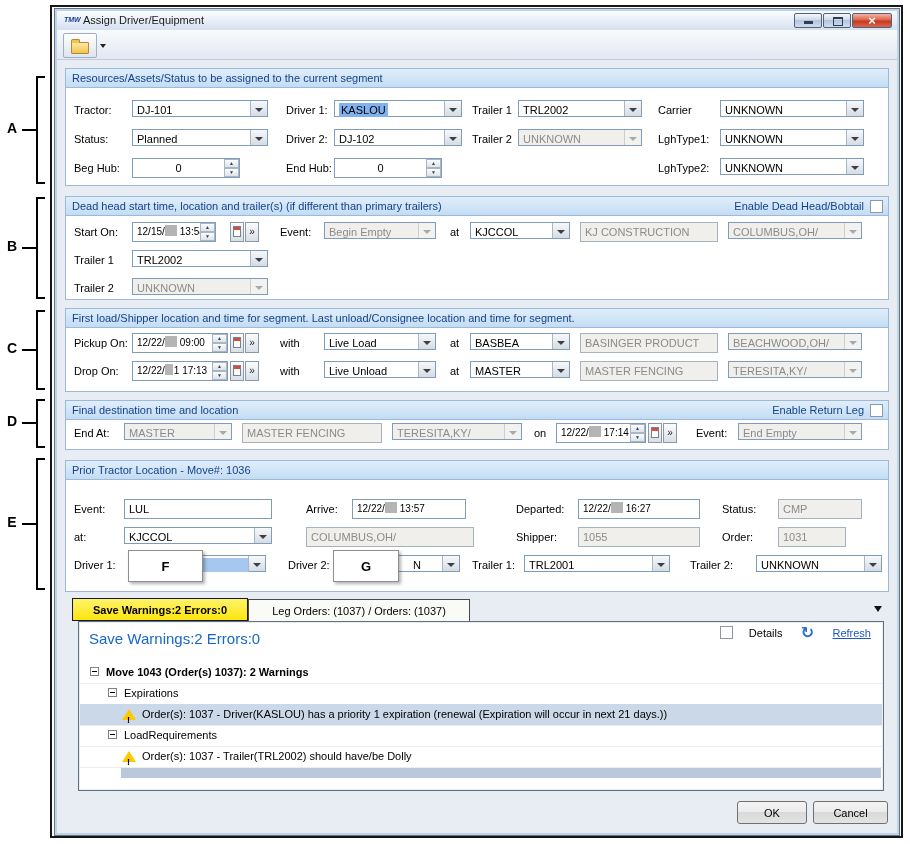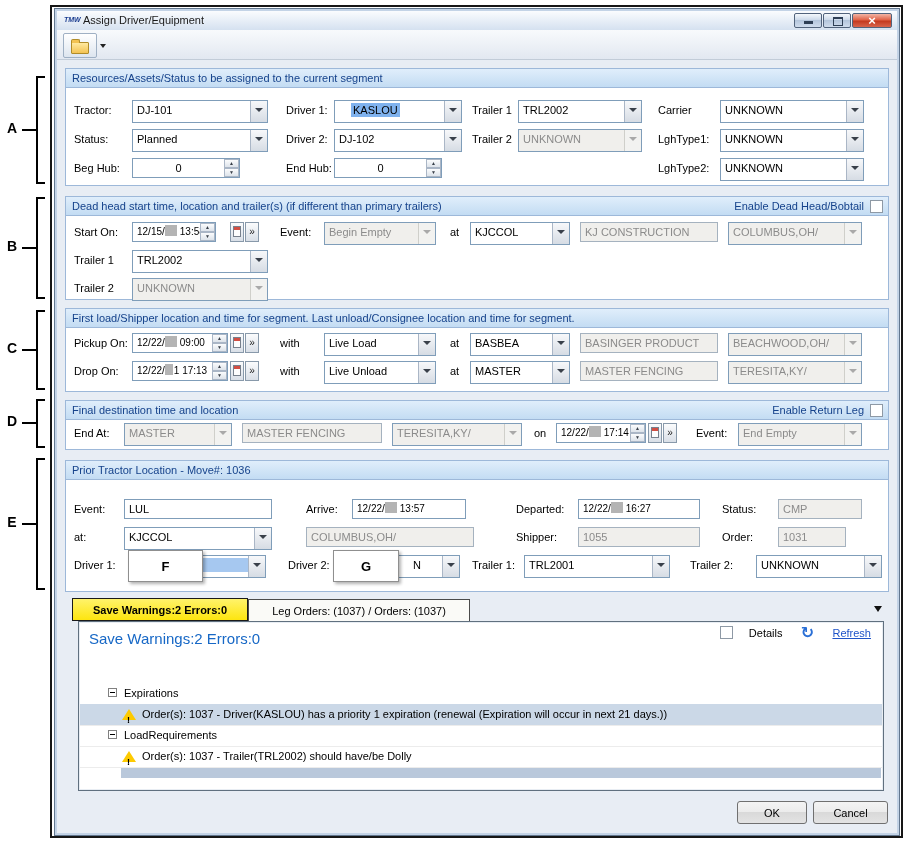--- a/index.html
+++ b/index.html
@@ -43,23 +43,23 @@
   
   .section{position:absolute;background:#fff;border:1px solid #9db8d9;box-sizing:border-box;padding-left:44px;}
   .sec-head{position:absolute;left:0;top:0;right:0;height:19px;box-sizing:border-box;padding-left:6px;
             background:linear-gradient(#e0eefb,#c3dcf3);border-bottom:1px solid #9db8d9;
             color:#15428b;line-height:18px;white-space:nowrap;}
   .head-right{position:absolute;right:24px;top:0;line-height:18px;}
   .checkbox{position:absolute;width:13px;height:13px;background:#fff;border:1px solid #8e99a5;box-sizing:border-box;}
   .lab{position:absolute;height:20px;line-height:20px;white-space:nowrap;}
 
   
-  .combo{position:absolute;height:23px;background:#fff;border:1px solid #7f9db9;box-sizing:border-box;}
+  .combo{position:absolute;height:17px;background:#fff;border:1px solid #7f9db9;box-sizing:border-box;}
   .combo .txt{position:absolute;left:4px;top:0;right:18px;line-height:18px;white-space:nowrap;overflow:hidden;}
-  .combo .txt.hl{right:auto;top:2px;height:14px;line-height:14px;padding:0 2px;background:#7fb2ee;margin-left:12px;}
+  .combo .txt.hl{right:auto;top:2px;height:14px;line-height:14px;padding:0 2px;background:#7fb2ee;}
   .combo .btn{position:absolute;right:0;top:0;bottom:0;width:16px;
               background:linear-gradient(#f7f8fa,#d6dce4);border-left:1px solid #aab6c6;}
   .combo .btn::after{content:"";position:absolute;left:4px;top:7px;
               border-left:4px solid transparent;border-right:4px solid transparent;border-top:4px solid #39404a;}
   .combo.disabled{background:#f0efec;}
   .combo.disabled .txt{color:#8b8b8b;}
   .combo.disabled .btn{background:#f2f2f0;border-left-color:#cfcfca;}
   .combo.disabled .btn::after{border-top-color:#a9a9a9;}
   .sliver{position:absolute;left:70px;top:2px;width:46px;height:14px;background:#a6c8f0;}
 
@@ -403,20 +403,24 @@
 
     <div class="panel" style="left:23px;top:612px;width:806px;height:170px">
       <div class="panel-title">Save Warnings:2 Errors:0</div>
       <div class="panel-tools">
         <span class="checkbox2"></span>
         <span>Details</span>
         <span class="refresh-glyph"></span>
         <span class="link">Refresh</span>
       </div>
 
+      <div class="tree-row bold" style="top:40px">
+        <span class="expander" style="left:10px"></span>
+        <span class="tr-text" style="left:26px">Move 1043 (Order(s) 1037): 2 Warnings</span>
+      </div>
       <div class="tree-row" style="top:61px">
         <span class="expander" style="left:28px"></span>
         <span class="tr-text" style="left:44px">Expirations</span>
       </div>
       <div class="tree-row hl" style="top:82px">
         <span class="warn-icon" style="left:42px"></span>
         <span class="tr-text" style="left:62px">Order(s): 1037 - Driver(KASLOU) has a priority 1 expiration (renewal (Expiration will occur in next 21 days.))</span>
       </div>
       <div class="tree-row" style="top:103px">
         <span class="expander" style="left:28px"></span>

